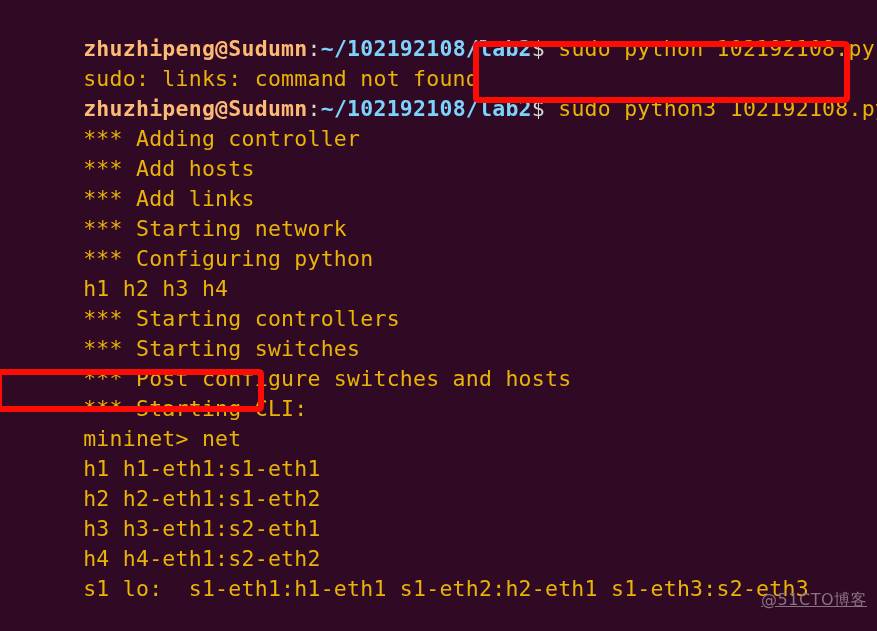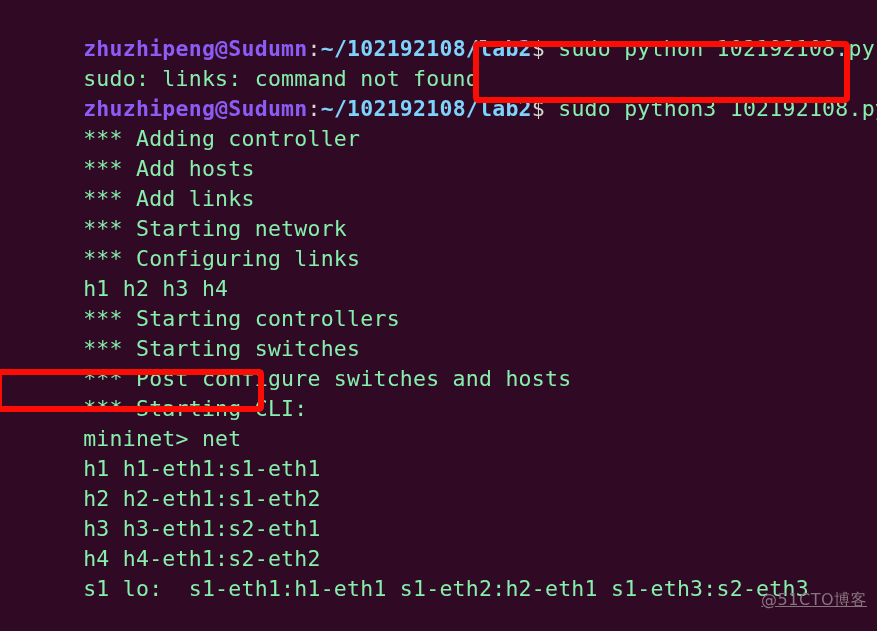--- a/index.html
+++ b/index.html
@@ -26,24 +26,24 @@
   }
   .line {
     height: 30px;
     line-height: 30px;
     font-size: 21.5px;
     letter-spacing: 0.25px;
     white-space: pre;
     color: #d3d7cf;
   }
   .seg { white-space: pre; }
-  .c-user  { color: #8b5cf6; font-weight: bold; }
+  .c-user  { color: #fdba74; font-weight: bold; }
   .c-punct { color: #d3d7cf; }
   .c-path  { color: #7dd3fc; font-weight: bold; }
-  .c-out   { color: #86efac; }
+  .c-out   { color: #eab308; }
   .redbox {
     position: absolute;
     border: 6px solid #fb0d05;
     border-radius: 5px;
     box-sizing: border-box;
     pointer-events: none;
   }
   #redbox-cmd {
     left: 473px;
     top: 41px;
@@ -93,21 +93,21 @@
     <div class="line">
       <span class="seg c-out">*** Add hosts</span>
     </div>
     <div class="line">
       <span class="seg c-out">*** Add links</span>
     </div>
     <div class="line">
       <span class="seg c-out">*** Starting network</span>
     </div>
     <div class="line">
-      <span class="seg c-out">*** Configuring links</span>
+      <span class="seg c-out">*** Configuring python</span>
     </div>
     <div class="line">
       <span class="seg c-out">h1 h2 h3 h4</span>
     </div>
     <div class="line">
       <span class="seg c-out">*** Starting controllers</span>
     </div>
     <div class="line">
       <span class="seg c-out">*** Starting switches</span>
     </div>

